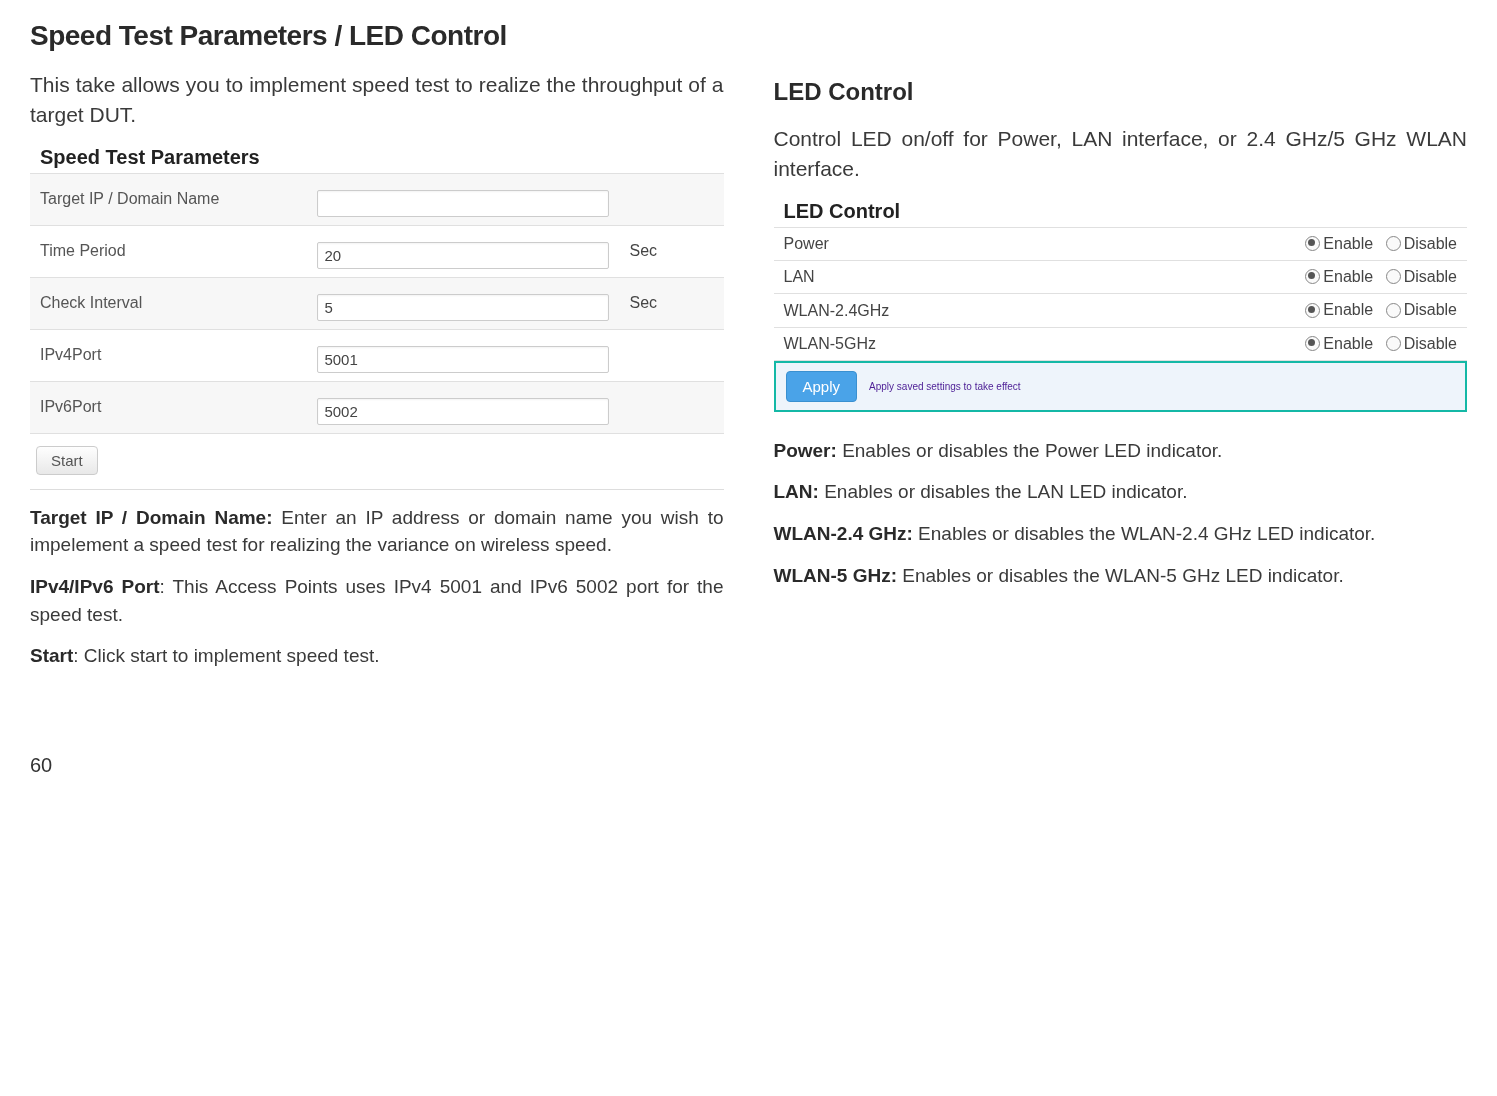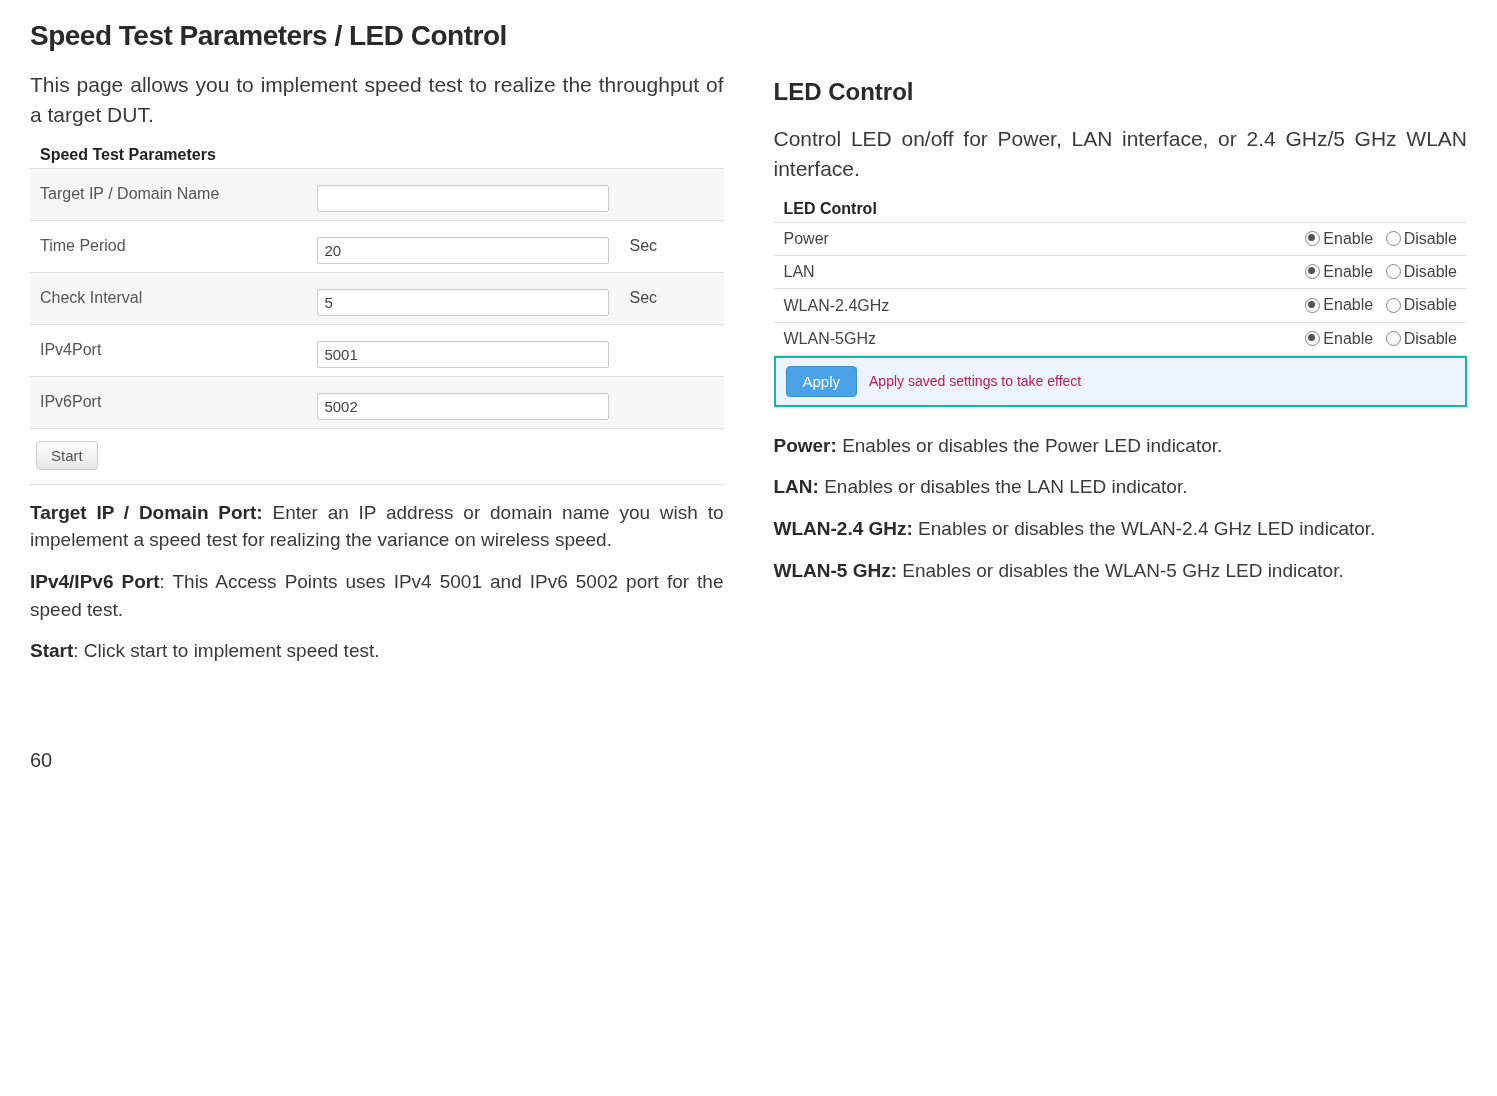--- a/index.html
+++ b/index.html
@@ -32,21 +32,21 @@
     margin-bottom: 15px;
   }
   .section-heading {
     font-size: 24px;
     font-weight: bold;
     color: #2a2a2a;
     margin-top: 8px;
     margin-bottom: 18px;
   }
   .panel-title {
-    font-size: 16px;
+    font-size: 20px;
     font-weight: bold;
     color: #222;
     margin: 8px 0 4px 10px;
   }
   table.params {
     width: 100%;
     border-collapse: collapse;
     font-size: 16px;
     color: #555;
     background: #7dd3fc;
@@ -164,38 +164,38 @@
   button.apply-btn {
     padding: 6px 16px;
     font-size: 15px;
     color: #fff;
     background: #4aa3e8;
     border: 1px solid #3a90d0;
     border-radius: 4px;
     cursor: pointer;
   }
   .apply-note {
-    font-size: 14px;
-    color: #be185d;
+    font-size: 10px;
+    color: #4c1d95;
   }
   .page-number {
     font-size: 20px;
     color: #333;
     margin-top: 70px;
   }
 </style>
 </head>
 <body>
 
 <div class="page-title">Speed Test Parameters / LED Control</div>
 
 <div class="columns">
 
   <div class="col">
-    <div class="intro">This page allows you to implement speed test to realize the throughput of a target DUT.</div>
+    <div class="intro">This take allows you to implement speed test to realize the throughput of a target DUT.</div>
 
     <div class="panel-title">Speed Test Parameters</div>
 
     <table class="params">
       <tbody>
           <tr>
         <td class="label">Target IP / Domain Name</td>
         <td class="input-cell"><input class="text-field" type="text" value="" style=""></td>
         <td class="unit"></td>
       </tr>
@@ -218,21 +218,21 @@
         <td class="label">IPv6Port</td>
         <td class="input-cell"><input class="text-field" type="text" value="5002" style=""></td>
         <td class="unit"></td>
       </tr>
     </tbody>
       </table>
     <button class="start-btn">Start</button>
     <hr class="thin">
 
     <div class="desc">
-      <b>Target IP / Domain Port: </b><span>Enter an IP address or domain name you wish to impelement a speed test for realizing the variance on wireless speed.</span>
+      <b>Target IP / Domain Name: </b><span>Enter an IP address or domain name you wish to impelement a speed test for realizing the variance on wireless speed.</span>
     </div>
     <div class="desc">
       <b>IPv4/IPv6 Port</b><span>: This Access Points uses IPv4 5001 and IPv6 5002 port for the speed test.</span>
     </div>
     <div class="desc">
       <b>Start</b><span>: Click start to implement speed test.</span>
     </div>
   </div>
 
   <div class="col">

